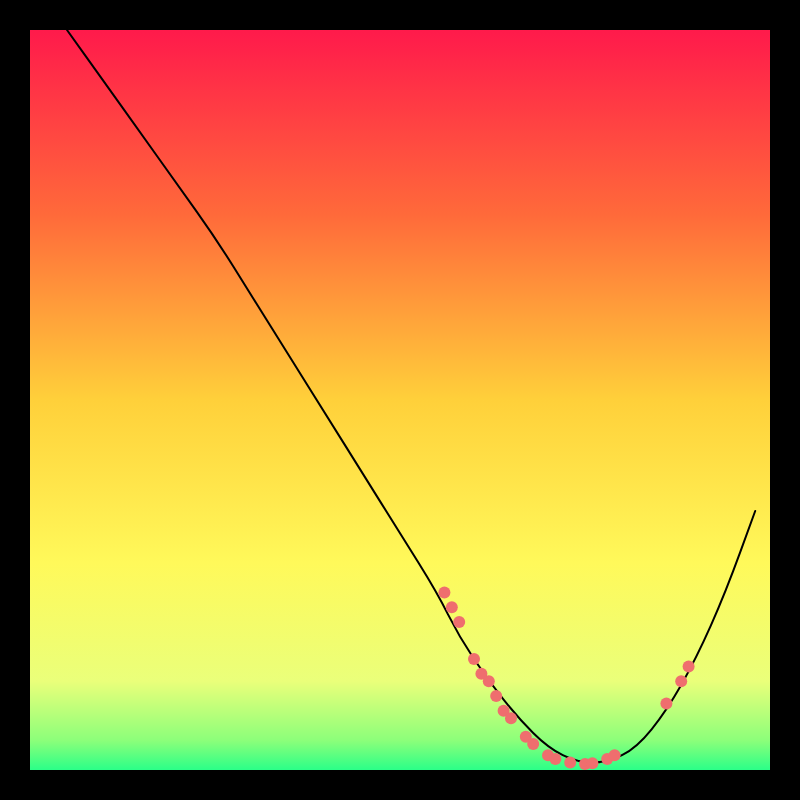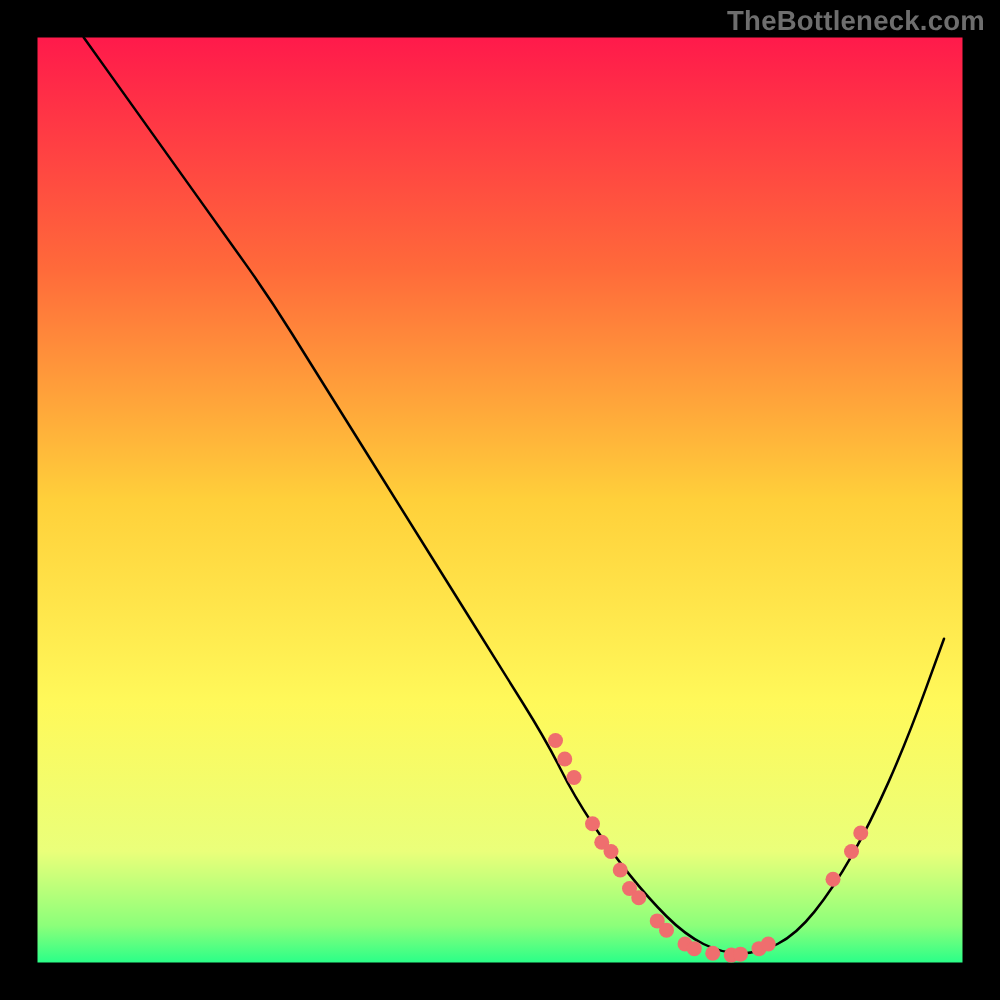--- a/index.html
+++ b/index.html
@@ -64,14 +64,13 @@
         <circle cx="570.1999999999999" cy="762.6" r="6" fill="#ef6e6e"></circle>
         <circle cx="585" cy="764.08" r="6" fill="#ef6e6e"></circle>
         <circle cx="592.4" cy="763.34" r="6" fill="#ef6e6e"></circle>
         <circle cx="607.2" cy="758.9" r="6" fill="#ef6e6e"></circle>
         <circle cx="614.6" cy="755.2" r="6" fill="#ef6e6e"></circle>
         <circle cx="666.4" cy="703.4" r="6" fill="#ef6e6e"></circle>
         <circle cx="681.2" cy="681.2" r="6" fill="#ef6e6e"></circle>
         <circle cx="688.6" cy="666.4" r="6" fill="#ef6e6e"></circle>
       </g>
   </svg>
-  <div class="watermark">TheBottleneck.com</div>
 </div>
 
 </body></html>

